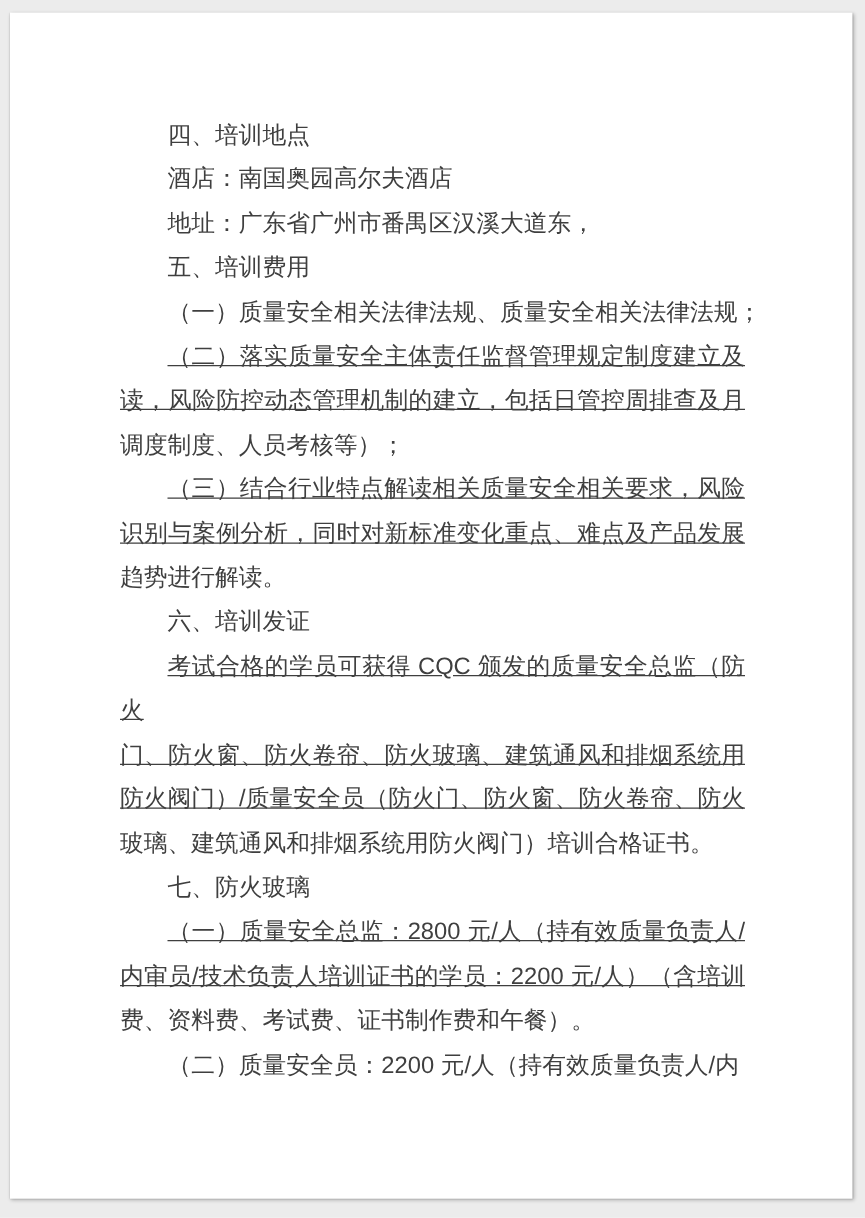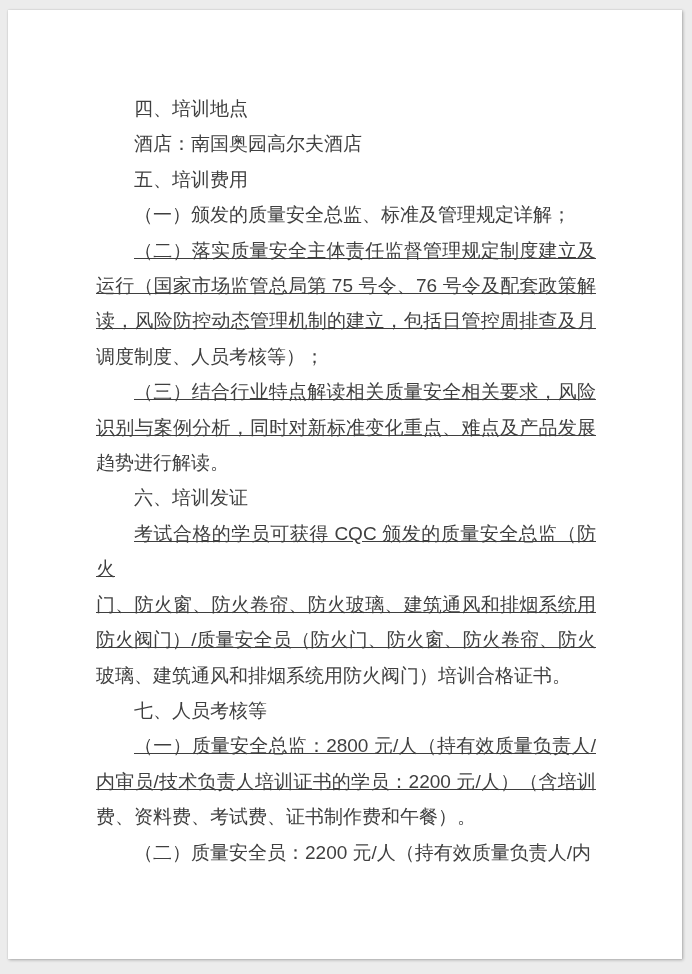--- a/index.html
+++ b/index.html
@@ -60,47 +60,49 @@
 <div class="viewport">
   <div class="page">
     <div class="doc-body" id="doc-body">
         <div class="para">
           <div class="line findent">四、培训地点</div>
         </div>
         <div class="para">
           <div class="line findent">酒店：南国奥园高尔夫酒店</div>
         </div>
         <div class="para">
+          <div class="line findent">地址：广东省广州市番禺区汉溪大道东，</div>
+        </div>
+        <div class="para">
           <div class="line findent">五、培训费用</div>
         </div>
         <div class="para">
-          <div class="line findent">（一）颁发的质量安全总监、标准及管理规定详解；</div>
+          <div class="line findent">（一）质量安全相关法律法规、质量安全相关法律法规；</div>
         </div>
         <div class="para">
           <div class="line findent jline">（二）落实质量安全主体责任监督管理规定制度建立及</div>
-          <div class="line jline">运行（国家市场监管总局第 75 号令、76 号令及配套政策解</div>
           <div class="line jline">读，风险防控动态管理机制的建立，包括日管控周排查及月</div>
           <div class="line">调度制度、人员考核等）；</div>
         </div>
         <div class="para">
           <div class="line findent jline">（三）结合行业特点解读相关质量安全相关要求，风险</div>
           <div class="line jline">识别与案例分析，同时对新标准变化重点、难点及产品发展</div>
           <div class="line">趋势进行解读。</div>
         </div>
         <div class="para">
           <div class="line findent">六、培训发证</div>
         </div>
         <div class="para">
           <div class="line findent jline">考试合格的学员可获得 CQC 颁发的质量安全总监（防火</div>
           <div class="line jline">门、防火窗、防火卷帘、防火玻璃、建筑通风和排烟系统用</div>
           <div class="line jline">防火阀门）/质量安全员（防火门、防火窗、防火卷帘、防火</div>
           <div class="line">玻璃、建筑通风和排烟系统用防火阀门）培训合格证书。</div>
         </div>
         <div class="para">
-          <div class="line findent">七、人员考核等</div>
+          <div class="line findent">七、防火玻璃</div>
         </div>
         <div class="para">
           <div class="line findent jline">（一）质量安全总监：2800 元/人（持有效质量负责人/</div>
           <div class="line jline">内审员/技术负责人培训证书的学员：2200 元/人）（含培训</div>
           <div class="line">费、资料费、考试费、证书制作费和午餐）。</div>
         </div>
         <div class="para">
           <div class="line findent">（二）质量安全员：2200 元/人（持有效质量负责人/内</div>
         </div>
       </div>

